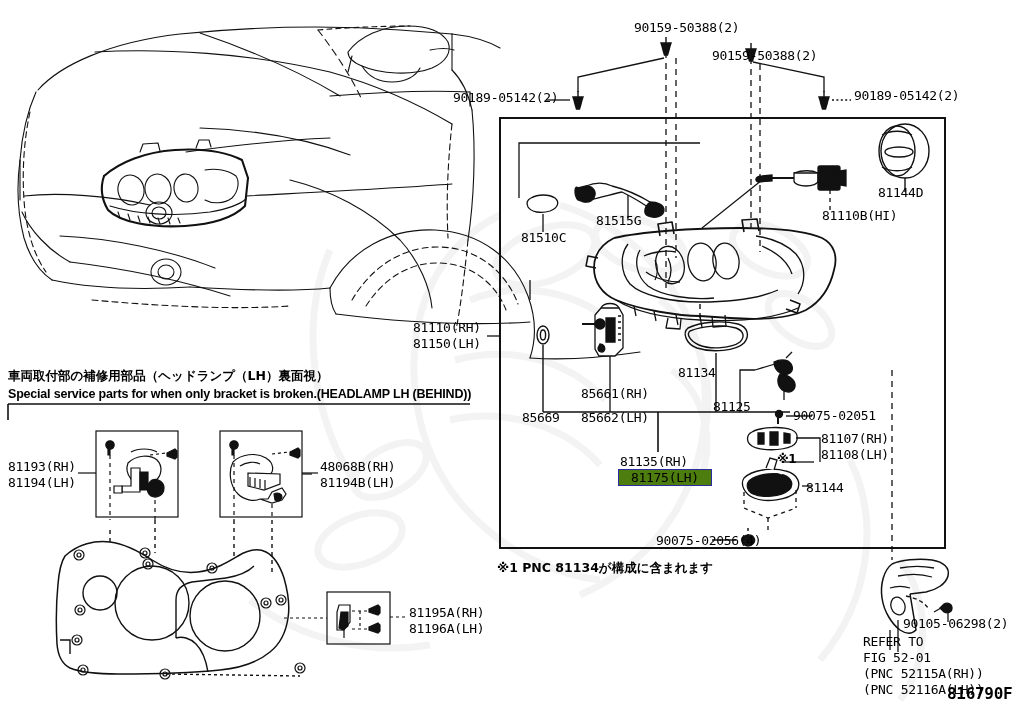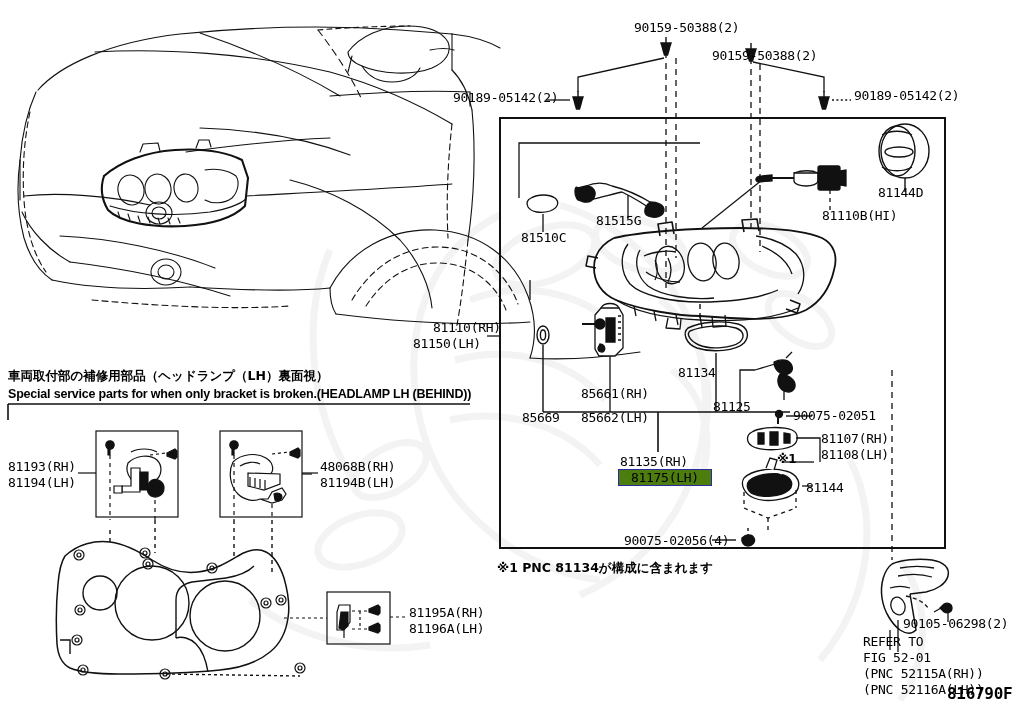--- a/index.html
+++ b/index.html
@@ -506,21 +506,21 @@
   <div class="lbl" style="left:854px; top:88px;">90189-05142(2)</div>
 
   <div class="lbl" style="left:521px; top:230px;">81510C</div>
 
   <div class="lbl" style="left:596px; top:213px;">81515G</div>
 
   <div class="lbl" style="left:822px; top:208px;">81110B(HI)</div>
 
   <div class="lbl" style="left:878px; top:185px;">81144D</div>
 
-  <div class="lbl" style="left:413px; top:320px;margin-left:20px;">81110(RH)</div>
+  <div class="lbl" style="left:413px; top:320px;">81110(RH)</div>
   <div class="lbl" style="left:413px; top:336px;">81150(LH)</div>
 
   <div class="lbl" style="left:522px; top:410px;">85669</div>
 
   <div class="lbl" style="left:581px; top:386px;">85661(RH)</div>
   <div class="lbl" style="left:581px; top:410px;">85662(LH)</div>
 
   <div class="lbl" style="left:678px; top:365px;">81134</div>
 
   <div class="lbl" style="left:713px; top:399px;">81125</div>
@@ -530,21 +530,21 @@
 
   <div class="lbl" style="left:793px; top:408px;">90075-02051</div>
 
   <div class="lbl" style="left:821px; top:431px;">81107(RH)</div>
   <div class="lbl" style="left:821px; top:447px;">81108(LH)</div>
 
   <div class="lbl jp2" style="left:777px; top:452px;">※1</div>
 
   <div class="lbl" style="left:806px; top:480px;">81144</div>
 
-  <div class="lbl" style="left:624px; top:533px;">90075-02056(4)</div>
+  <div class="lbl" style="left:656px; top:533px;">90075-02056(4)</div>
 
   <div class="lbl jp" style="left:497px; top:560px;">※1 PNC 81134が構成に含まれます</div>
 
   <div class="lbl" style="left:903px; top:616px;">90105-06298(2)</div>
 
   <div class="lbl" style="left:863px; top:634px;">REFER TO</div>
   <div class="lbl" style="left:863px; top:650px;">FIG 52-01</div>
   <div class="lbl" style="left:863px; top:666px;">(PNC 52115A(RH))</div>
   <div class="lbl" style="left:863px; top:682px;">(PNC 52116A(LH))</div>
 

